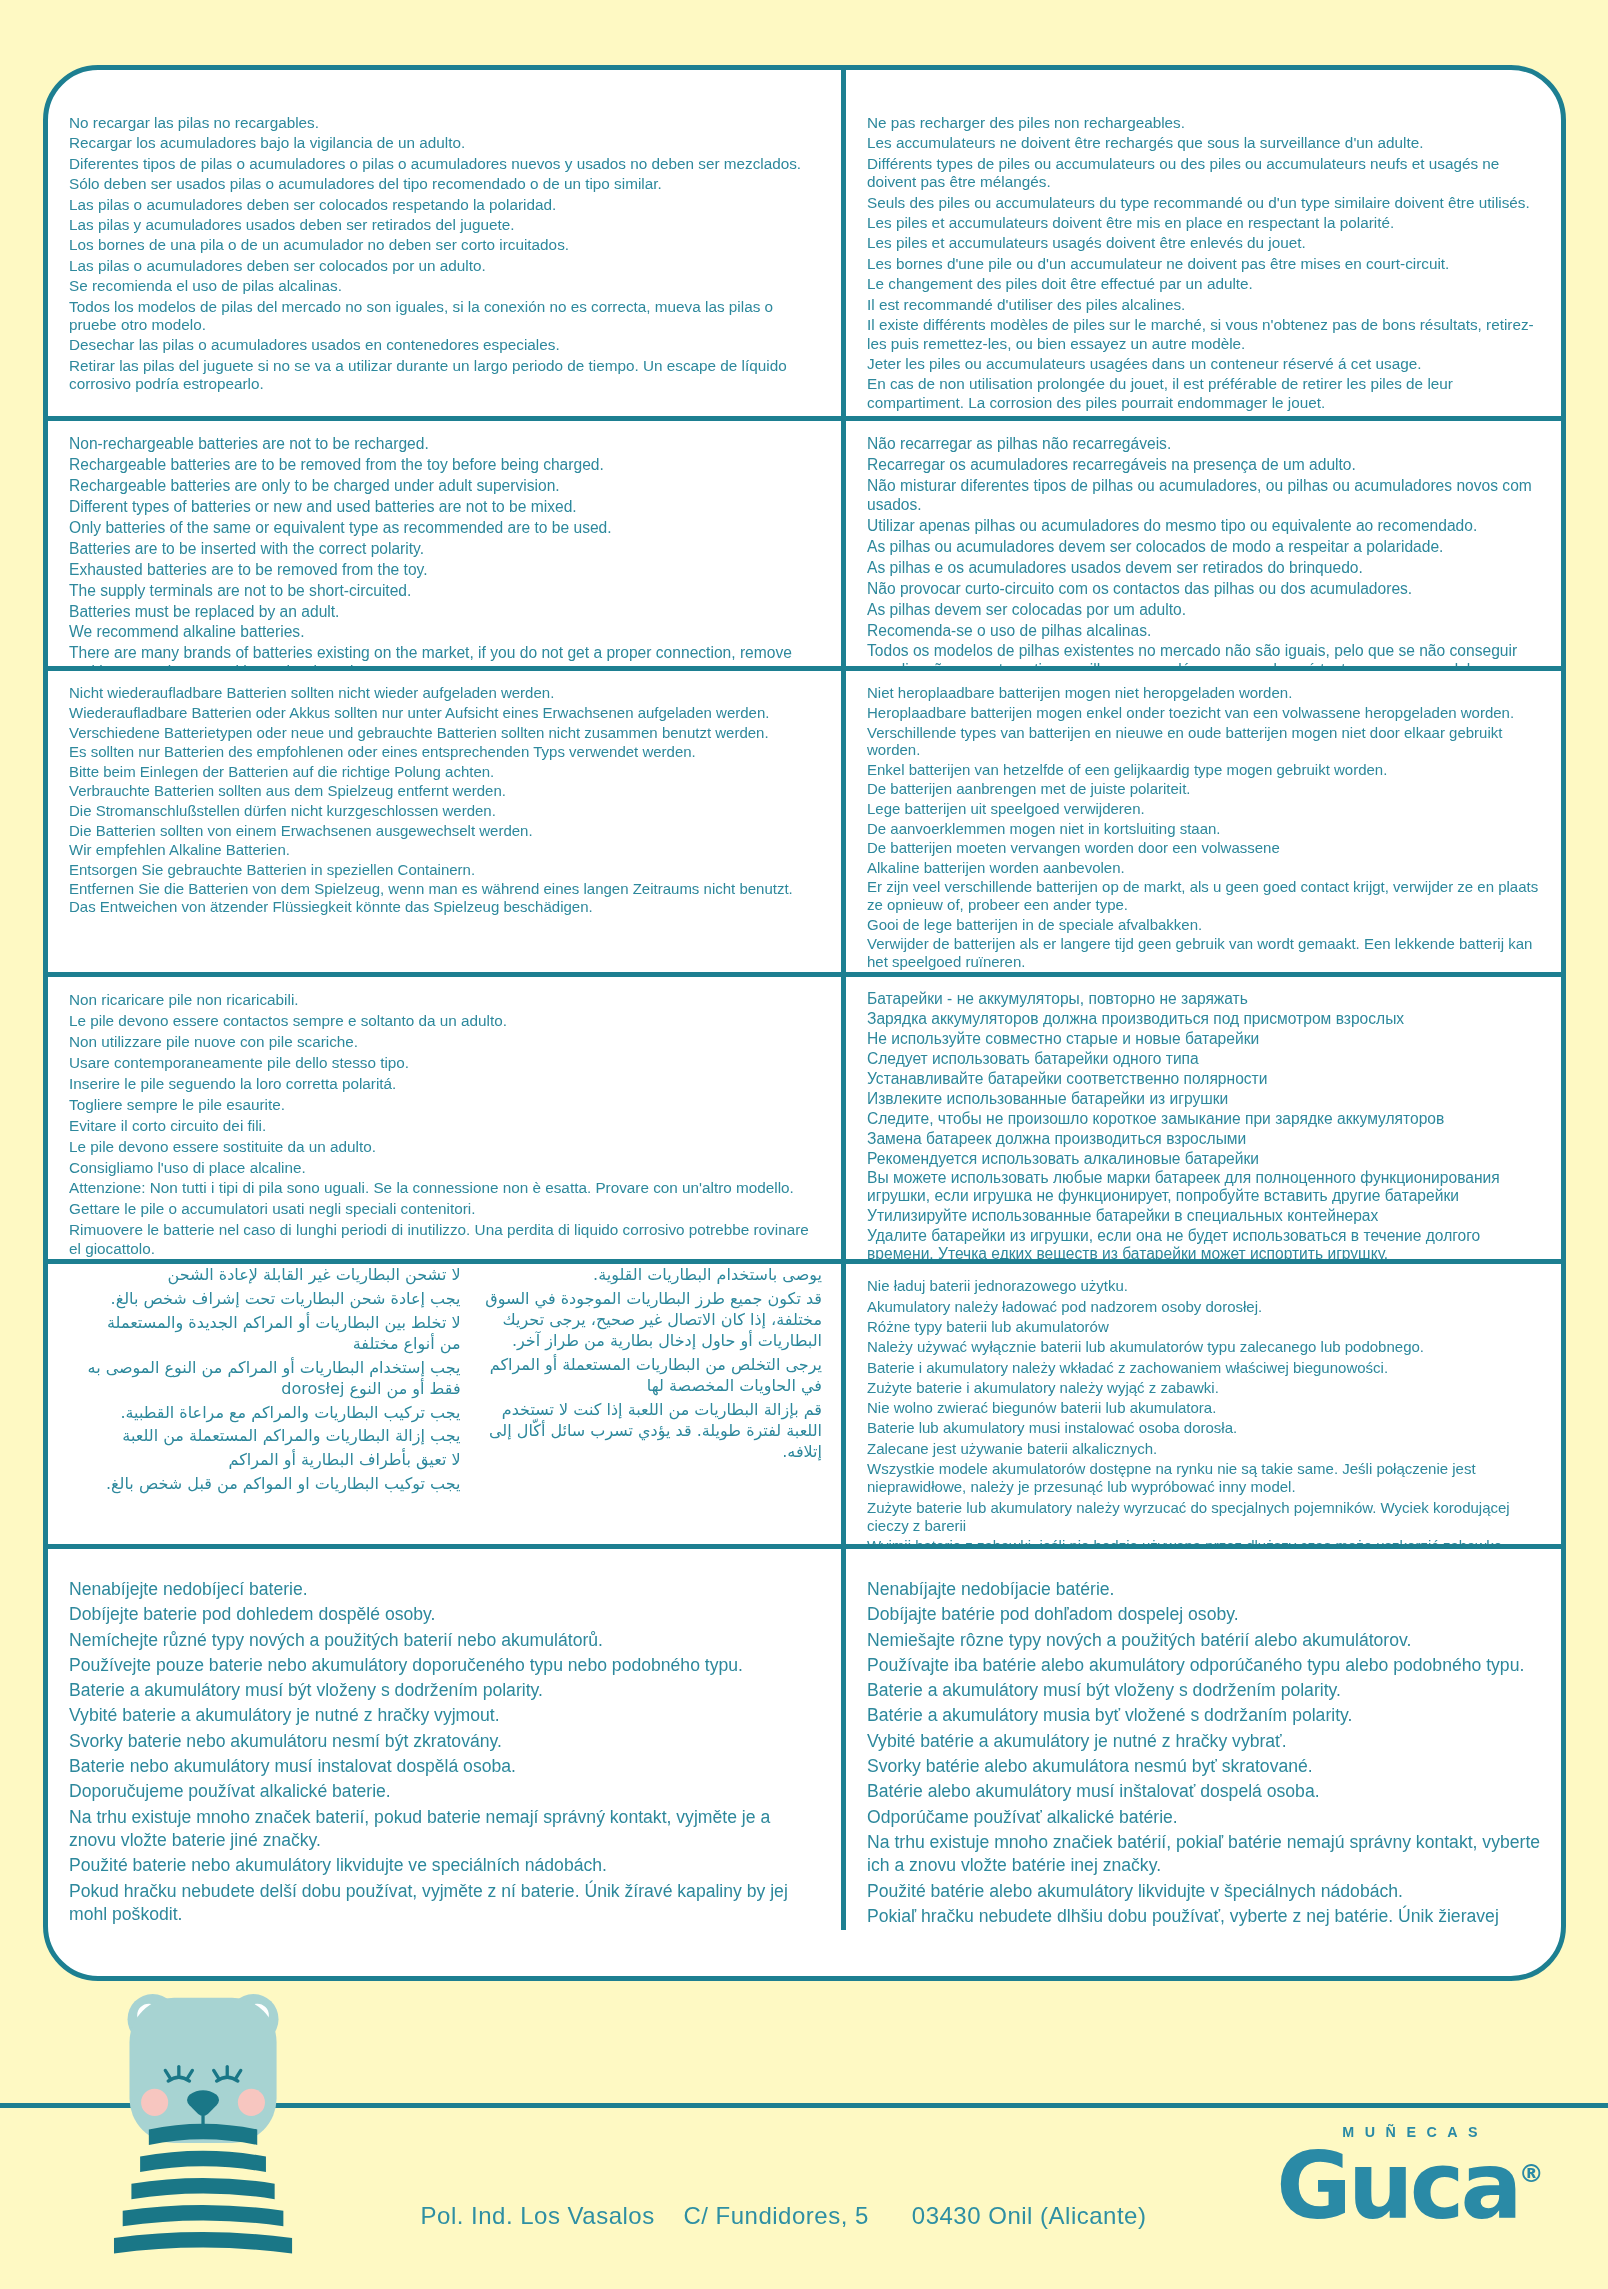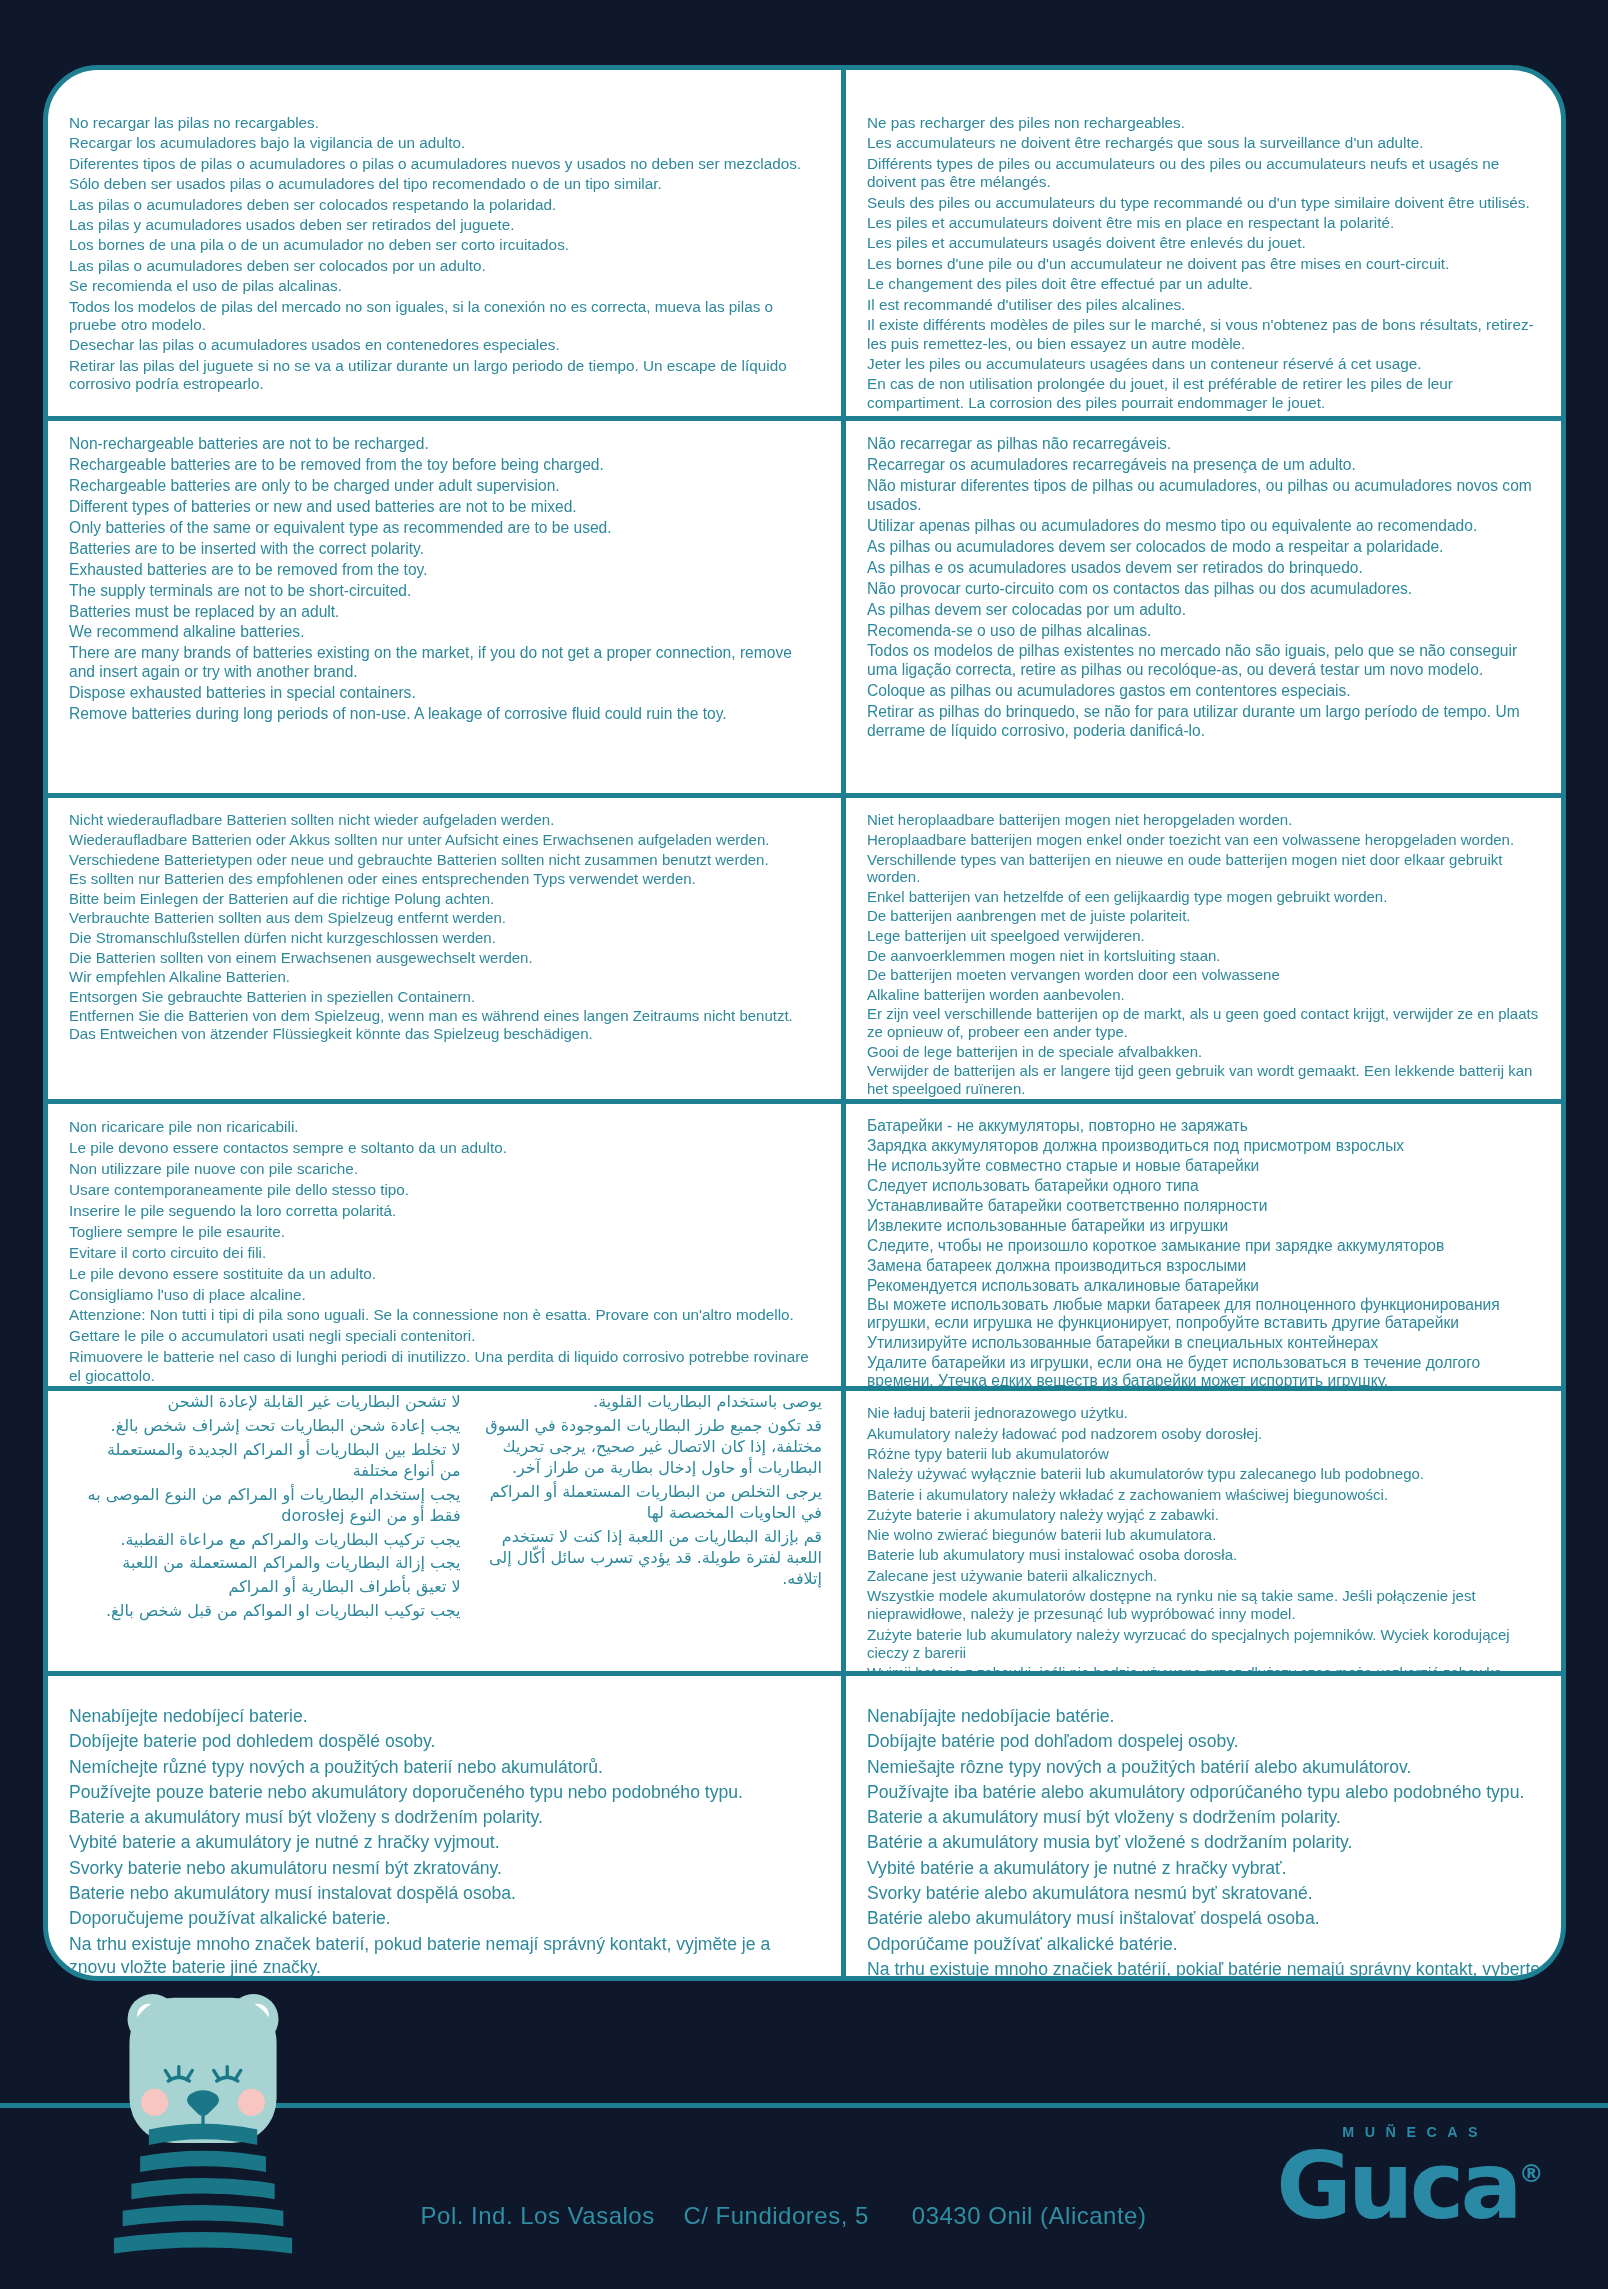--- a/index.html
+++ b/index.html
@@ -1,27 +1,27 @@
 <!DOCTYPE html>
 <html><head>
 <meta charset="utf-8">
 <style>
   html,body{margin:0;padding:0;background:#e8e8e8;}
-  .sheet{position:relative;width:1609px;height:2289px;background:#0f172a;overflow:hidden;
+  .sheet{position:relative;width:1609px;height:2289px;background:#fef9c3;overflow:hidden;
          font-family:"Liberation Sans",sans-serif;color:#2d889c;}
   .box{position:absolute;left:43px;top:65px;width:1523px;height:1916px;
        border:5.7px solid #1d7f91;border-radius:55px;box-sizing:border-box;overflow:hidden;background:#fff;}
   .row{display:flex;box-sizing:border-box;}
   .row + .row{border-top:5.7px solid #1d7f91;}
   .cell{box-sizing:border-box;overflow:hidden;padding:13.4px 19px 3.8px 21px;}
   .cellL{width:793px;}
   .cellR{flex:1;border-left:5.7px solid #1d7f91;}
   .ln{margin:0 0 1.9px 0;}
   .r1{height:346px;} .r1 .cell{font-size:15.3px;line-height:18.5px;padding-top:44px;}
-  .r2{height:377px;} .r2 .cell{font-size:15.6px;line-height:19px;}
+  .r2{height:250px;} .r2 .cell{font-size:15.6px;line-height:19px;}
   .r3{height:306px;} .r3 .cell{font-size:15px;line-height:17.7px;}
   .r4{height:287px;} .r4 .cellL{font-size:15.3px;line-height:19px;} .r4 .cellR{font-size:15.6px;line-height:18px;}
   .r5{height:285px;} .r5 .cellR{font-size:15px;line-height:18.4px;}
   .r6{height:386px;} .r6 .cell{font-size:17.6px;line-height:23.4px;padding-top:29px;}
   .ar-wrap{display:flex;direction:ltr;padding-top:0;}
   .ar-col{direction:rtl;text-align:right;font-family:"DejaVu Sans",sans-serif;
           font-size:16px;line-height:21px;box-sizing:border-box;}
   .ar-col .ln{margin:0 0 2.9px 0;}
   .ar-a{width:52%;padding-left:13.4px;}
   .ar-b{width:48%;padding-left:5.7px;}

